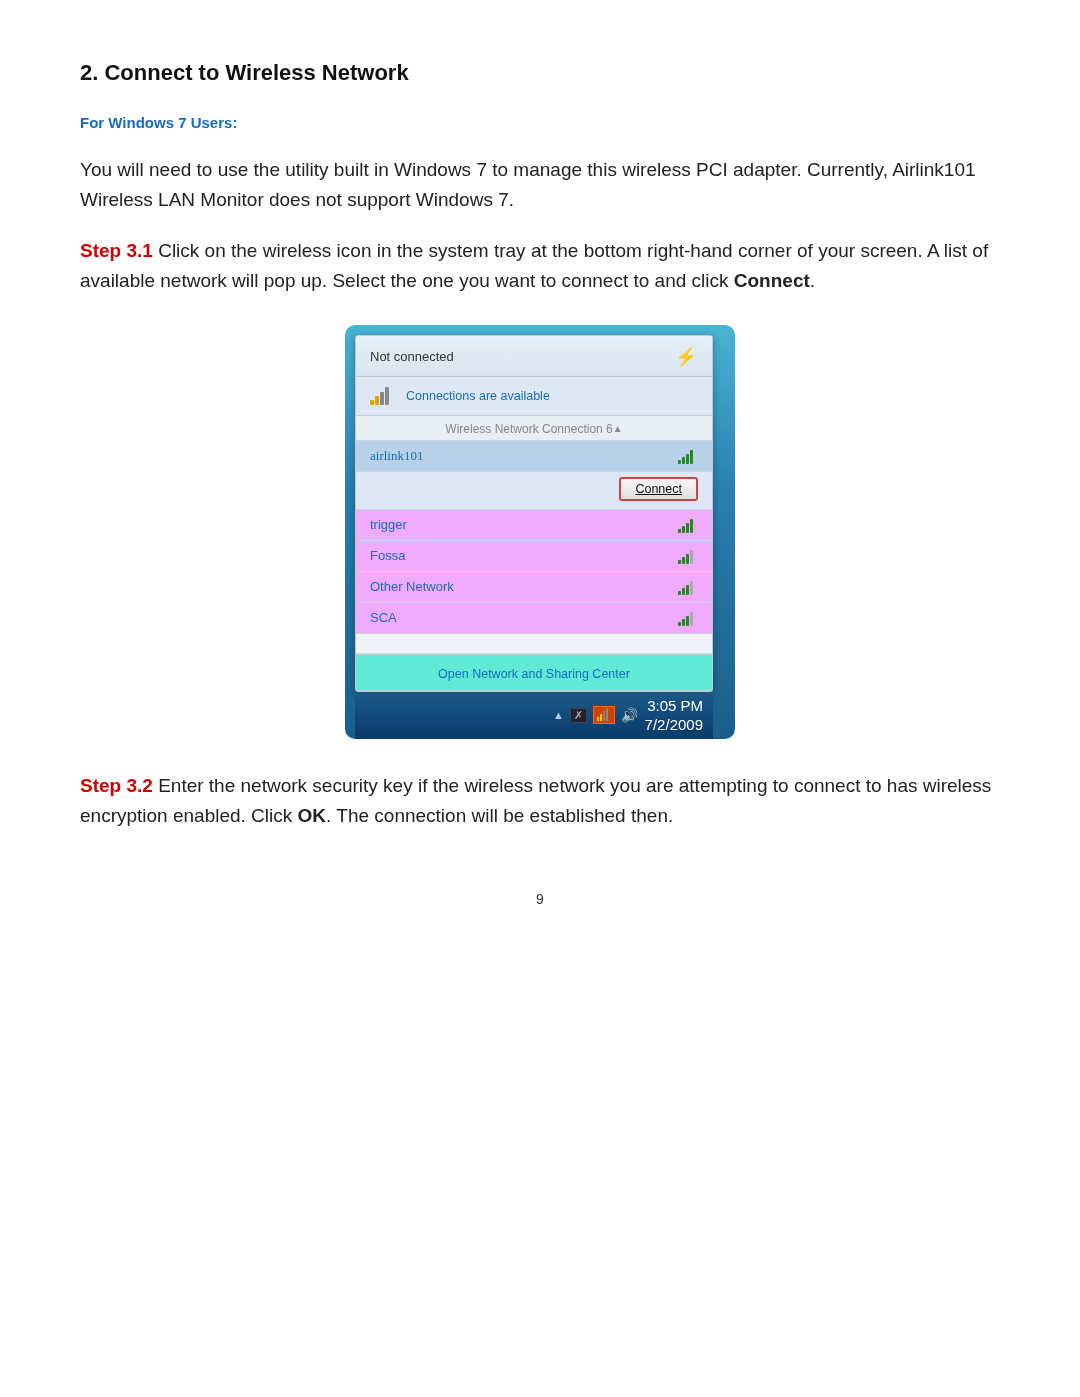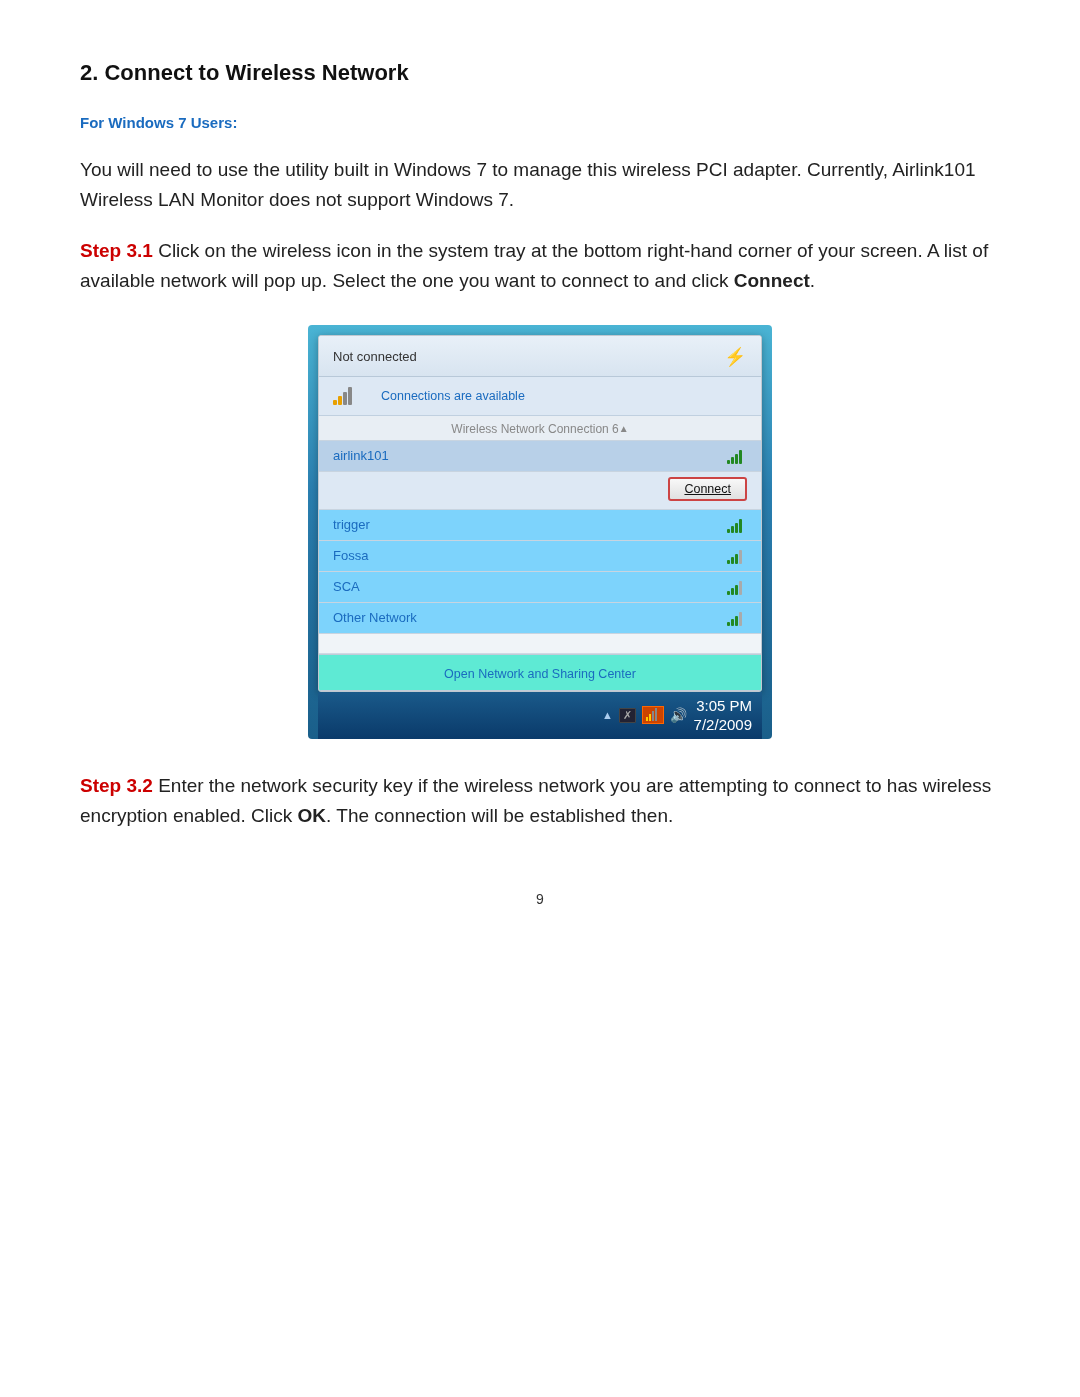--- a/index.html
+++ b/index.html
@@ -48,25 +48,25 @@
     }
 
     
     .screenshot-container {
       display: flex;
       justify-content: center;
       margin: 28px 0 32px 0;
     }
 
     .screenshot-outer {
-      width: 464px;
+      width: 390px;
       border: none;
       background: linear-gradient(180deg, #4ab4d4 0%, #2a7fb0 40%, #1a5f8a 100%);
-      padding: 10px 10px 0 10px;
-      border-radius: 4px;
+      padding: 10px 22px 0 10px;
+      border-radius: 10px;
     }
 
     .popup-panel {
       background: #f0f4f8;
       border: 1px solid #c0c8d0;
       border-radius: 3px;
       overflow: hidden;
       box-shadow: 0 2px 8px rgba(0,0,0,0.3);
     }
 
@@ -88,21 +88,21 @@
     .wifi-arrow-icon {
       color: #1a6bbf;
       font-size: 18px;
     }
 
     .connections-available-row {
       background: #dde8f4;
       padding: 8px 14px;
       display: flex;
       align-items: center;
-      gap: 20px;
+      gap: 8px;
       border-bottom: 1px solid #c0d0e0;
     }
 
     .conn-available-text {
       font-size: 12.5px;
       color: #1a6bbf;
     }
 
     .section-header {
       padding: 6px 14px 4px 14px;
@@ -123,20 +123,21 @@
       color: #888;
     }
 
     .network-item {
       padding: 7px 14px;
       background: #dde8f4;
       border-bottom: 1px solid #c8d4e0;
       display: flex;
       justify-content: space-between;
       align-items: center;
+      font-family: Liberation Serif, serif;
     }
 
     .network-item.selected {
       background: #b8d0e8;
     }
 
     .network-name {
       font-size: 13px;
       color: #1a6bbf;
     }
@@ -156,21 +157,21 @@
       padding: 3px 14px;
       font-size: 12.5px;
       color: #111;
       cursor: pointer;
       font-family: Arial, sans-serif;
       text-decoration: underline;
     }
 
     .network-item-plain {
       padding: 7px 14px;
-      background: #7dd3fc;
+      background: #f0abfc;
       border-bottom: 1px solid #c8d4e0;
       display: flex;
       justify-content: space-between;
       align-items: center;
     }
 
     .spacer-row {
       height: 20px;
       background: #f0f4f8;
       border-bottom: 1px solid #d0d8e4;
@@ -361,31 +362,31 @@
         <span class="network-name">Fossa</span>
         <div class="signal-bars signal-bars-partial">
           <span class="b1"></span>
           <span class="b2"></span>
           <span class="b3"></span>
           <span class="b4" style="background:#aaaaaa;"></span>
         </div>
       </div>
 
       <div class="network-item-plain">
-        <span class="network-name">SCA</span>
+        <span class="network-name">Other Network</span>
         <div class="signal-bars signal-bars-partial">
           <span class="b1"></span>
           <span class="b2"></span>
           <span class="b3"></span>
           <span class="b4" style="background:#aaaaaa;"></span>
         </div>
       </div>
 
       <div class="network-item-plain">
-        <span class="network-name">Other Network</span>
+        <span class="network-name">SCA</span>
         <div class="signal-bars signal-bars-partial">
           <span class="b1"></span>
           <span class="b2"></span>
           <span class="b3"></span>
           <span class="b4" style="background:#aaaaaa;"></span>
         </div>
       </div>
 
       <div class="spacer-row"></div>
 

